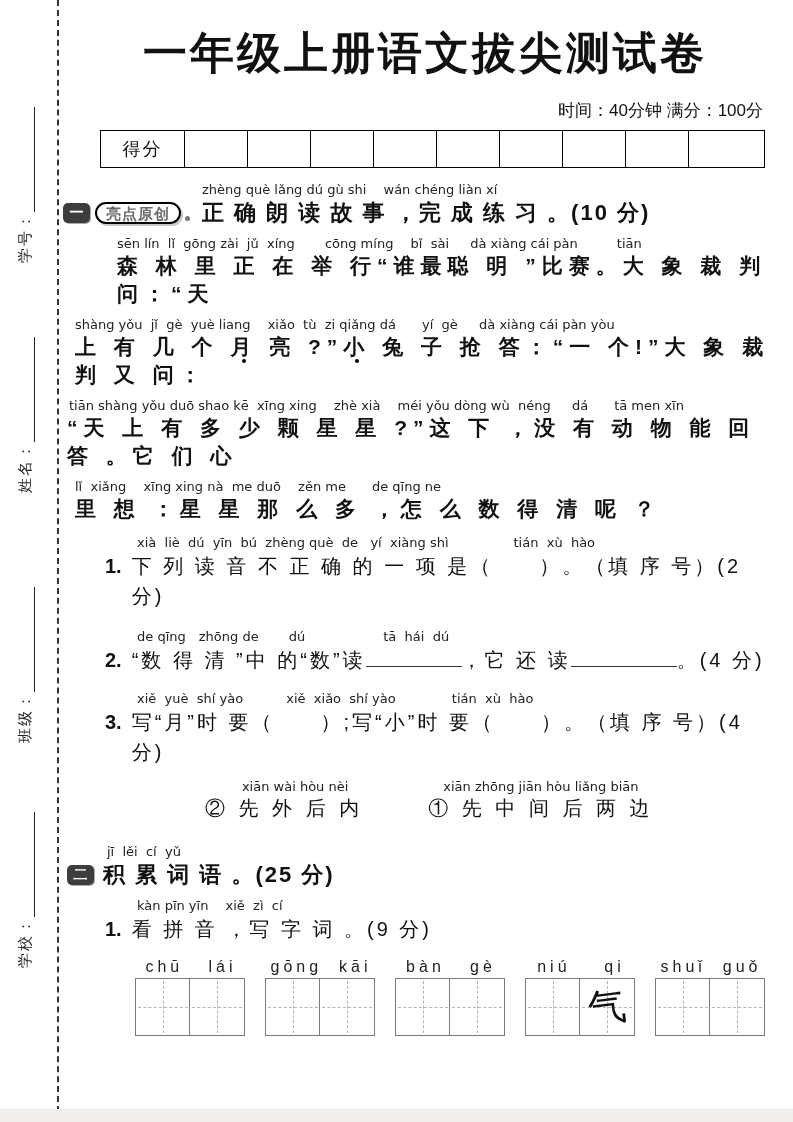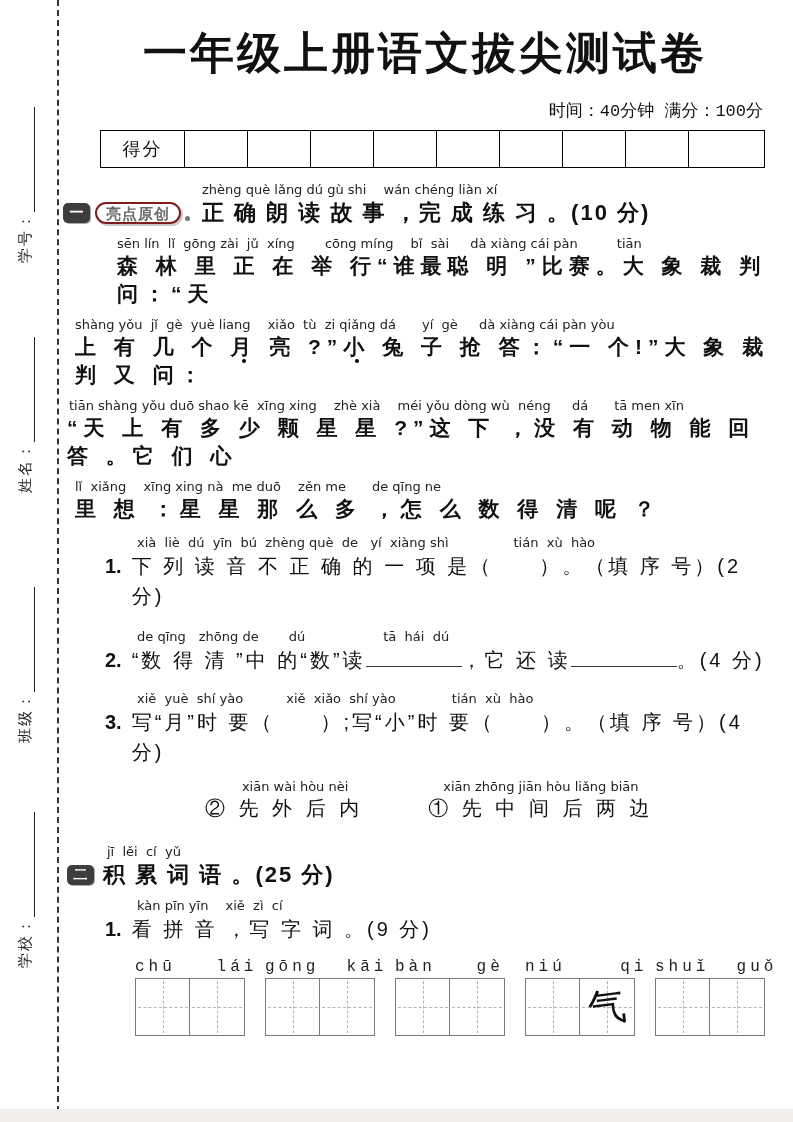--- a/index.html
+++ b/index.html
@@ -13,36 +13,36 @@
                display:flex; align-items:flex-end; justify-content:center;
                transform:rotate(-90deg); }
   .side-item .lbl { font-size:15px; color:#222; letter-spacing:2px; }
   .side-item .blank { display:inline-block; width:105px; border-bottom:1.6px solid #222; height:16px; }
 
   
   .content { position:absolute; left:75px; top:0; width:700px; }
 
   .title { margin-top:24px; text-align:center; font-size:44px; font-weight:700; letter-spacing:3px; }
   .subtitle { margin-top:10px; text-align:center; font-size:32px; font-weight:700; letter-spacing:2px; }
-  .exam-info { margin-top:16px; margin-right:12px; margin-bottom:8px; text-align:right; font-size:17px;font-family:Liberation Mono, monospace; }
+  .exam-info { margin-top:16px; margin-right:12px; margin-bottom:8px; text-align:right; font-size:17px; }
 
   table.score { border-collapse:collapse; margin-left:25px; width:665px; table-layout:fixed; }
   table.score td { border:1.6px solid #000; height:37px; text-align:center; font-size:18px; letter-spacing:2px; }
   td.c-first { width:84px; } td.c-last { width:76px; }
 
   .py { font-size:13px; color:#222; white-space:pre; line-height:16px;
         font-family:"DejaVu Sans", sans-serif; }
 
   
   .sec-head { display:flex; align-items:center; margin-left:-12px; }
   .sec-badge { flex:0 0 auto; width:27px; height:20px; background:#3d3d3d; border-radius:5px;
                color:#fff; font-size:14px; font-weight:700; display:flex; align-items:center;
                justify-content:center; box-shadow:1px 1px 0 #aaa; }
   .origin-badge { flex:0 0 auto; margin-left:5px; padding:0 9px; height:22px; line-height:20px;
-                  border:2px solid #7f1d1d; border-radius:12px; background:#fff;
+                  border:2px solid #000000; border-radius:12px; background:#fff;
                   color:#6a6a6a; font-size:15px; font-weight:700; letter-spacing:1px;
                   box-shadow:2px 2px 0 #c9c9c9; }
   .badge-dot { flex:0 0 auto; width:5px; height:5px; border-radius:50%; background:#777;
                margin:10px 0 0 4px; }
   .sec-title { font-size:22px; font-weight:700; letter-spacing:2px; margin-left:12px; }
   .sec2 .sec-title { margin-left:9px; }
 
   
   .story { margin-top:8px; }
   .line { margin-bottom:9px; }
@@ -63,22 +63,22 @@
   .opts { display:flex; margin-left:62px; margin-top:10px; gap:40px; }
   .opt { font-size:20px; letter-spacing:1px; }
   .opt2-wrap { display:flex; margin-top:12px; }
   .opt2 { }
   .opt2 .py { text-align:center; }
   .opt2 .opt { letter-spacing:4px; }
 
   
   .grids { display:flex; margin-left:60px; margin-top:14px; gap:18px; }
   .grid-group { width:112px; }
-  .grid-py { text-align:left; font-size:16px; color:#222; letter-spacing:4px;
-             font-family:Liberation Mono, monospace; margin-bottom:2px; white-space:pre; }
+  .grid-py { text-align:center; font-size:16px; color:#222; letter-spacing:4px;
+             font-family:Liberation Sans, sans-serif; margin-bottom:2px; white-space:pre; }
   .boxes { display:flex; }
   .tzg { position:relative; width:56px; height:58px; border:1.6px solid #7a7a7a; background:#fff; }
   .tzg + .tzg { margin-left:-1.6px; }
   .tzg::before { content:""; position:absolute; left:50%; top:2px; bottom:2px; border-left:1px dashed #b5b5b5; }
   .tzg::after  { content:""; position:absolute; top:50%; left:2px; right:2px; border-top:1px dashed #b5b5b5; }
   .tzg .cell-text { position:absolute; inset:0; display:flex; align-items:center; justify-content:center;
                     font-size:38px; transform:rotate(-7deg); z-index:2; font-weight:500; }
 
   .bottom-strip { position:absolute; left:0; right:0; bottom:0; height:13px; background:#f2eeec; }
 </style>

